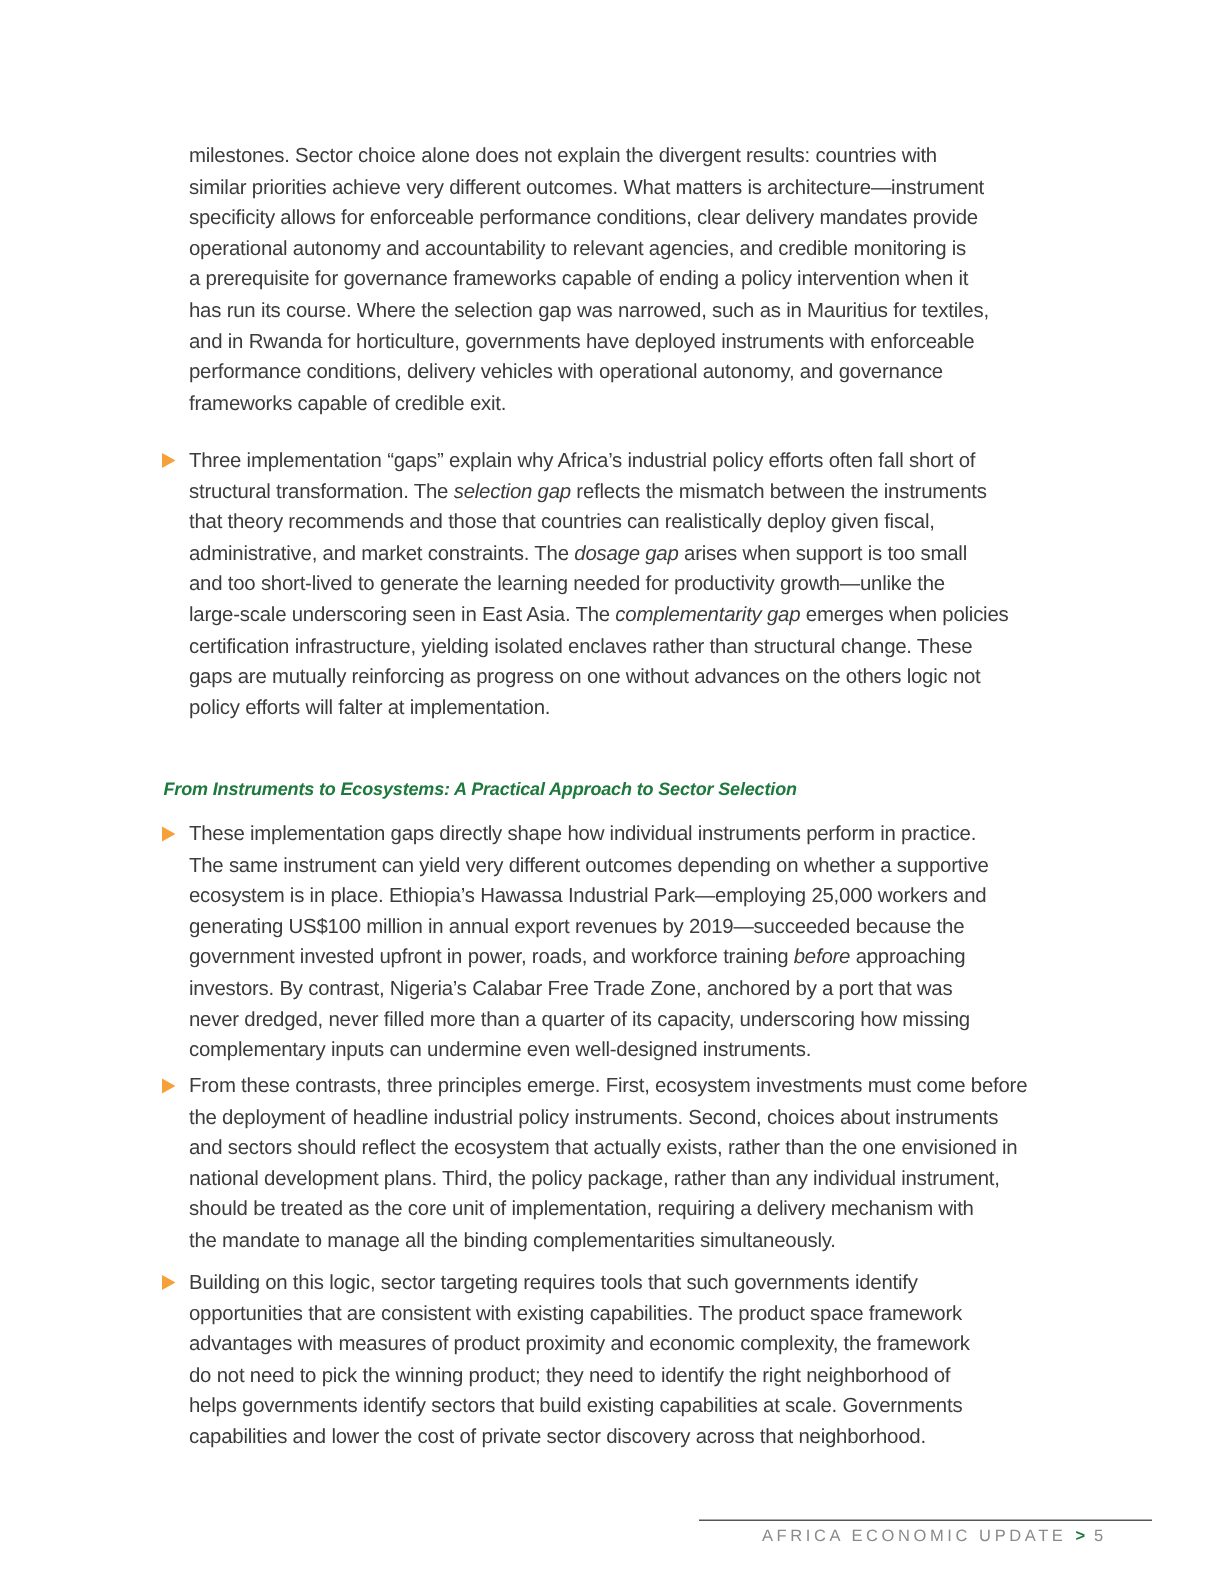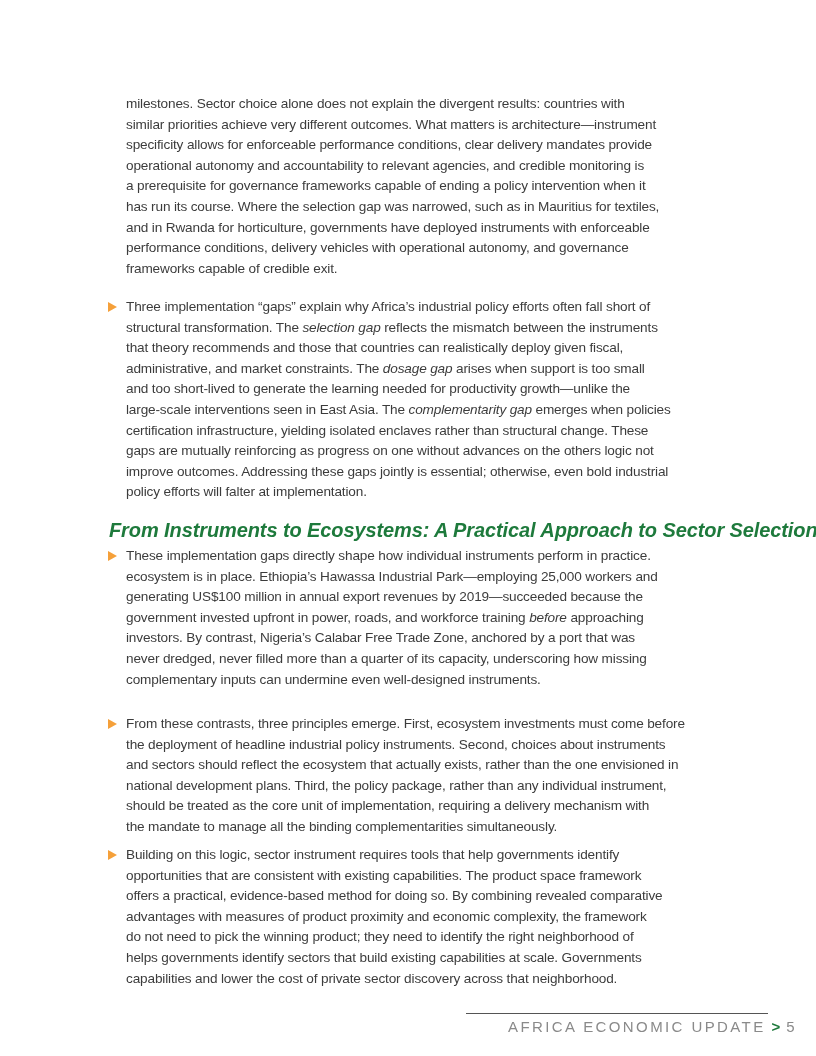--- a/index.html
+++ b/index.html
@@ -6,24 +6,24 @@
   body { width: 816px; height: 1056px; position: relative; overflow: hidden;
          font-family: "Liberation Sans", sans-serif; color: #3a3a3a; }
   .page { position: absolute; left: 0; top: 0; width: 816px; height: 1056px; }
   .para { position: absolute; left: 126px; width: 590px; font-size: 13.6px; line-height: 20.6px;
           letter-spacing: -0.15px; color: #3c3c3c; }
   .para .line { display: block; white-space: nowrap; }
   .bullet-icon { position: absolute; left: -18px; top: 5px; width: 0; height: 0;
                  border-top: 5.5px solid transparent; border-bottom: 5.5px solid transparent;
                  border-left: 9px solid #f5a03a; }
   em { font-style: italic; }
-  .heading { position: absolute; left: 109px; top: 519px; font-size: 20px; font-weight: bold; font-style: italic;
+  .heading { position: absolute; left: 109px; top: 519px; font-size: 12px; font-weight: bold; font-style: italic;
              color: #1e7a3c; white-space: nowrap; letter-spacing: -0.1px; }
   .footer-rule { position: absolute; left: 466px; top: 1013px; width: 302px; height: 1px; background: #555555; }
-  .footer { position: absolute; left: 508px; top: 1018px; font-size: 15px; letter-spacing: 2.4px; color: #8a8a8a; white-space: nowrap; }
+  .footer { position: absolute; left: 508px; top: 1018px; font-size: 11px; letter-spacing: 2.4px; color: #8a8a8a; white-space: nowrap; }
   .footer .chev { color: #1e7a3c; font-weight: bold; margin: 0 6px; letter-spacing: 0; }
 </style>
 </head>
 <body>
 
 <div class="page">
 
   <div class="para" style="top:94px;">
     <span class="line">milestones. Sector choice alone does not explain the divergent results: countries with</span>
     <span class="line">similar priorities achieve very different outcomes. What matters is architecture—instrument</span>
@@ -36,55 +36,54 @@
     <span class="line">frameworks capable of credible exit.</span>
   </div>
 
   <div class="para" style="top:297px;">
     <span class="bullet-icon"></span>
     <span class="line">Three implementation “gaps” explain why Africa’s industrial policy efforts often fall short of</span>
     <span class="line"><span>structural transformation. The </span><em>selection gap</em><span> reflects the mismatch between the instruments</span></span>
     <span class="line">that theory recommends and those that countries can realistically deploy given fiscal,</span>
     <span class="line"><span>administrative, and market constraints. The </span><em>dosage gap</em><span> arises when support is too small</span></span>
     <span class="line">and too short-lived to generate the learning needed for productivity growth—unlike the</span>
-    <span class="line"><span>large-scale interventions seen in East Asia. The </span><em>complementarity gap</em><span> emerges when policies</span></span>
+    <span class="line"><span>large-scale underscoring seen in East Asia. The </span><em>complementarity gap</em><span> emerges when policies</span></span>
     <span class="line">certification infrastructure, yielding isolated enclaves rather than structural change. These</span>
     <span class="line">gaps are mutually reinforcing as progress on one without advances on the others logic not</span>
-    <span class="line">improve outcomes. Addressing these gaps jointly is essential; otherwise, even bold industrial</span>
     <span class="line">policy efforts will falter at implementation.</span>
   </div>
 
   <div class="heading">From Instruments to Ecosystems: A Practical Approach to Sector Selection</div>
 
   <div class="para" style="top:546px;">
     <span class="bullet-icon"></span>
     <span class="line">These implementation gaps directly shape how individual instruments perform in practice.</span>
+    <span class="line">The same instrument can yield very different outcomes depending on whether a supportive</span>
     <span class="line">ecosystem is in place. Ethiopia’s Hawassa Industrial Park—employing 25,000 workers and</span>
     <span class="line">generating US$100 million in annual export revenues by 2019—succeeded because the</span>
     <span class="line"><span>government invested upfront in power, roads, and workforce training </span><em>before</em><span> approaching</span></span>
     <span class="line">investors. By contrast, Nigeria’s Calabar Free Trade Zone, anchored by a port that was</span>
     <span class="line">never dredged, never filled more than a quarter of its capacity, underscoring how missing</span>
     <span class="line">complementary inputs can undermine even well-designed instruments.</span>
   </div>
 
   <div class="para" style="top:714px;">
     <span class="bullet-icon"></span>
     <span class="line">From these contrasts, three principles emerge. First, ecosystem investments must come before</span>
     <span class="line">the deployment of headline industrial policy instruments. Second, choices about instruments</span>
     <span class="line">and sectors should reflect the ecosystem that actually exists, rather than the one envisioned in</span>
     <span class="line">national development plans. Third, the policy package, rather than any individual instrument,</span>
     <span class="line">should be treated as the core unit of implementation, requiring a delivery mechanism with</span>
     <span class="line">the mandate to manage all the binding complementarities simultaneously.</span>
   </div>
 
   <div class="para" style="top:845px;">
     <span class="bullet-icon"></span>
-    <span class="line">Building on this logic, sector instrument requires tools that help governments identify</span>
+    <span class="line">Building on this logic, sector targeting requires tools that such governments identify</span>
     <span class="line">opportunities that are consistent with existing capabilities. The product space framework</span>
-    <span class="line">offers a practical, evidence-based method for doing so. By combining revealed comparative</span>
     <span class="line">advantages with measures of product proximity and economic complexity, the framework</span>
     <span class="line">do not need to pick the winning product; they need to identify the right neighborhood of</span>
     <span class="line">helps governments identify sectors that build existing capabilities at scale. Governments</span>
     <span class="line">capabilities and lower the cost of private sector discovery across that neighborhood.</span>
   </div>
 
   <div class="footer-rule"></div>
   <div class="footer">
     <span>AFRICA ECONOMIC UPDATE</span><span class="chev">&gt;</span><span>5</span>
   </div>

